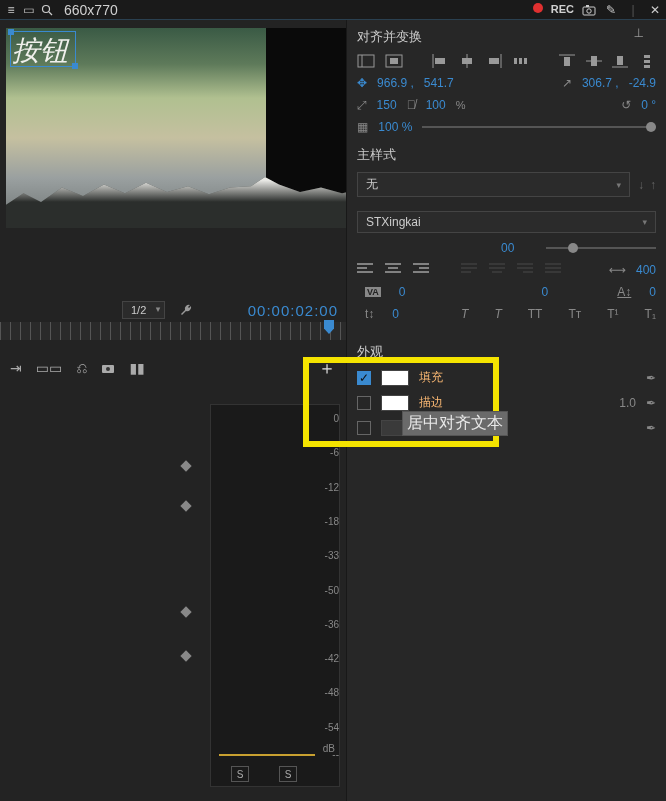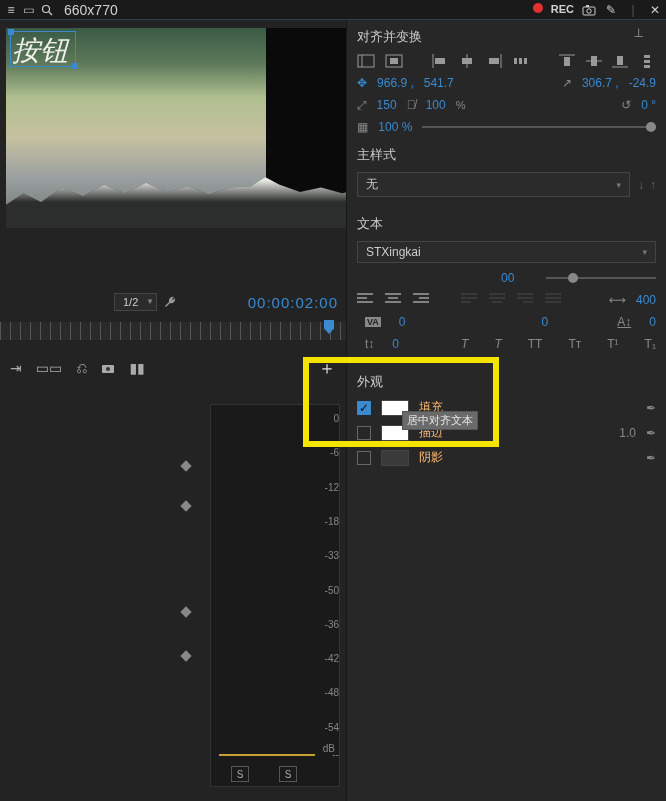--- a/index.html
+++ b/index.html
@@ -69,22 +69,22 @@
 .preview .sel::after{bottom:-3px;right:-3px}
 .preview .txt {
   position:absolute; top:4px; left:6px;
   font-family: "STXingkai","KaiTi",serif;
   font-size: 28px; color:#f0f0ec;
   font-style: italic;
 }
 .preview .blackside { position:absolute; top:0; right:0; width:90px; height:100%; background:#0a0a0a; }
 
 .belowprev {
-  position:absolute; top:268px; left:0; right:0; height:28px;
-  display:flex; align-items:center; gap:6px;
+  position:absolute; top:276px; left:0; right:0; height:28px;
+  display:flex; align-items:center; gap:14px;
   padding: 0 8px;
 }
 .dd { background:#2b2b2b; border:1px solid #444; color:#ccc; padding:2px 18px 2px 8px; font-size:11px; position:relative;}
 .dd::after{content:"▾";position:absolute;right:4px;top:2px;font-size:9px;color:#888;}
 .tc { color:#3a8ad0; font-size:15px; letter-spacing:1px; margin-left:auto;}
 .wrench{color:#888;}
 
 .ruler {
   position:absolute; top:302px; left:0; right:0; height:18px;
   background:repeating-linear-gradient(to right,#555 0 1px,transparent 1px 10px),#2a2a2a;
@@ -159,21 +159,21 @@
 .eyedrop{margin-left:auto;color:#888;}
 
 .hl{
   position:absolute;
   border:6px solid #f5e400;
   pointer-events:none;
 }
 .tooltip{
   position:absolute;
   background:#6a6a6a;color:#e8e8e8;
-  padding:1px 4px;font-size:11px;
+  padding:1px 4px;font-size:16px;
   border:1px solid #555;
 }
 .slider{flex:1;height:2px;background:#555;position:relative;}
 .slider .knob{position:absolute;top:-4px;width:10px;height:10px;border-radius:50%;background:#888;}
 
 svg{display:block;}
 </style>
 </head>
 <body>
 
@@ -376,21 +376,20 @@
         <span>无</span>
         <span class="car">▾</span>
       </div>
       <span class="arrows">
         <span style="color:#666">↓</span>
         <span style="color:#666">↑</span>
       </span>
     </div>
   </div>
 
-  <div class="section-h">文本</div>
   <div class="fontrow">
     <div class="sel-wide font-sel">
       <span>STXingkai</span>
       <span class="car">▾</span>
     </div>
   </div>
   <div class="prop-row" style="padding-left:154px">
     <span class="blue">00</span>
     <span style="width:12px"></span>
     <div class="slider" style="width:90px">

